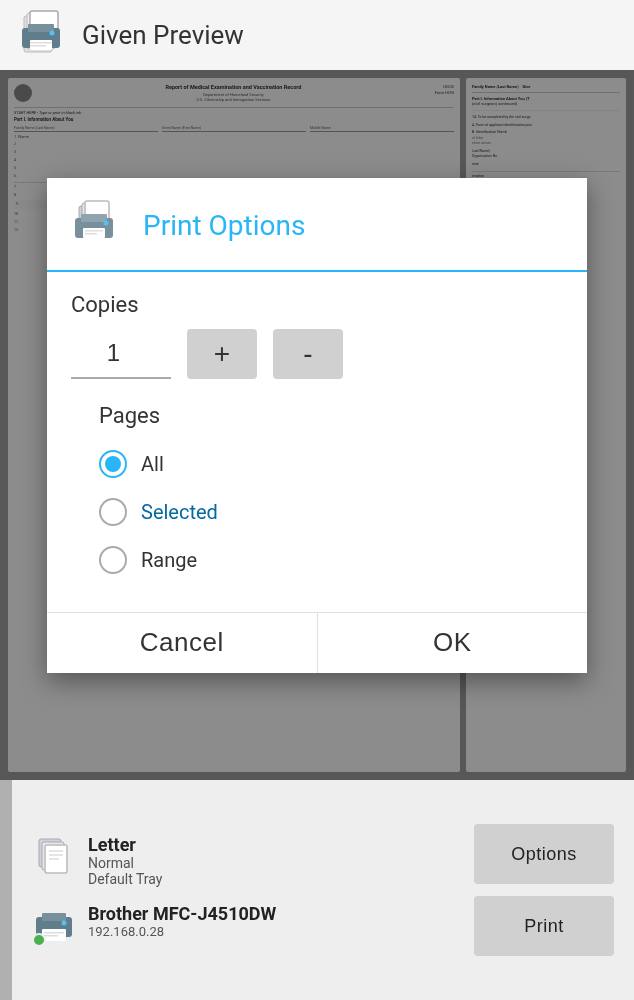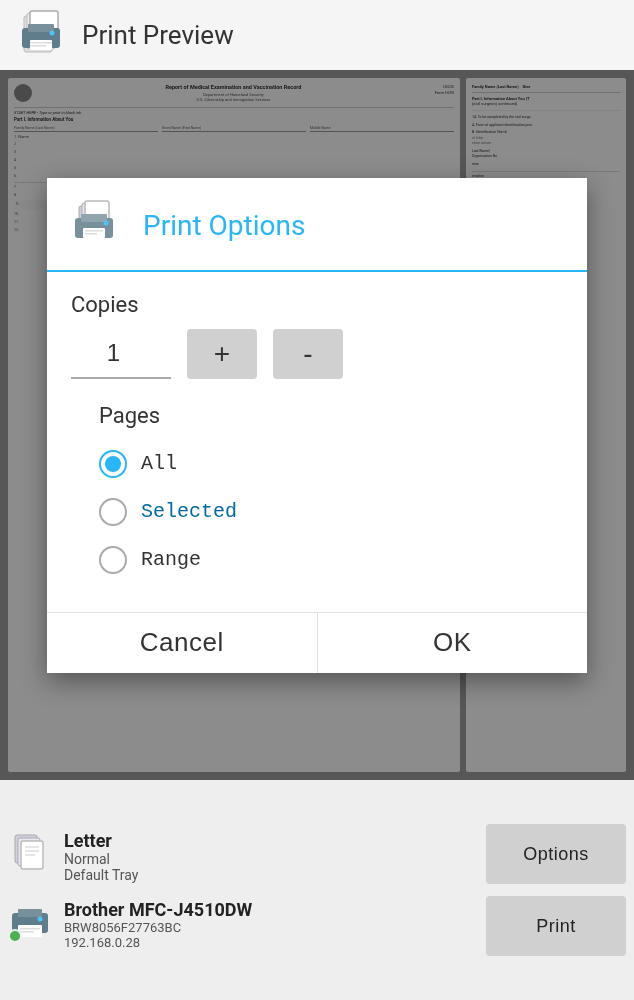--- a/index.html
+++ b/index.html
@@ -216,21 +216,20 @@
     .radio-circle.checked::after {
       content: '';
       width: 16px;
       height: 16px;
       border-radius: 50%;
       background: #29b6f6;
     }
     .radio-label {
       font-size: 20px;
       color: #333;
-      font-family: Liberation Mono, monospace;
     }
     .radio-label.disabled {
       color: #0369a1;
     }
     .range-input {
       border: none;
       border-bottom: 2px solid #aaa;
       font-size: 20px;
       color: #aaa;
       background: transparent;
@@ -256,27 +255,27 @@
     }
     .footer-btn-divider {
       width: 1px;
       background: #e0e0e0;
     }
 
     
     .bottom-area {
       position: absolute;
       bottom: 0;
-      left: 0;
+      left: 12px;
       right: 0;
       height: 220px;
       background: #eeeeee;
       display: flex;
       align-items: center;
-      padding: 16px 8px;
+      padding: 16px 20px;
       gap: 19px;
     }
     .printer-info {
       flex: 1;
     }
     .paper-info {
       display: flex;
       align-items: flex-start;
       gap: 12px;
       margin-bottom: 16px;
@@ -366,21 +365,21 @@
       <rect x="14" y="1" width="28" height="36" rx="2" fill="white" stroke="#aaa" stroke-width="1.5"></rect>
 
       <rect x="6" y="18" width="38" height="20" rx="3" fill="#607d8b"></rect>
       <rect x="12" y="14" width="26" height="8" rx="1" fill="#78909c"></rect>
       <rect x="14" y="30" width="22" height="10" rx="1" fill="white"></rect>
       <circle cx="36" cy="23" r="2.5" fill="#4fc3f7"></circle>
       <rect x="14" y="32" width="22" height="1.5" fill="#ddd"></rect>
       <rect x="14" y="35" width="16" height="1.5" fill="#ddd"></rect>
     </svg>
   </div>
-  <span class="app-header-title">Print Preview</span>
+  <span class="app-header-title">Given Preview</span>
 </div>
 
 <div class="document-bg">
 
   <div class="doc-page">
     <div class="doc-page-content">
       <div class="doc-header-bar">
         <div class="doc-seal"></div>
         <div class="doc-title-block">
           <div class="doc-title-main">Report of Medical Examination and Vaccination Record</div>
@@ -526,21 +525,20 @@
           <rect x="8" y="8" width="24" height="8" rx="1" fill="#78909c"></rect>
           <rect x="8" y="24" width="24" height="12" rx="1" fill="white"></rect>
           <circle cx="30" cy="18" r="2.5" fill="#4fc3f7"></circle>
           <rect x="10" y="27" width="20" height="1.5" fill="#ddd"></rect>
           <rect x="10" y="30" width="14" height="1.5" fill="#ddd"></rect>
         </svg>
         <div class="printer-status-dot"></div>
       </div>
       <div class="printer-details">
         <div class="printer-name">Brother MFC-J4510DW</div>
-        <div class="printer-sub">BRW8056F27763BC</div>
         <div class="printer-sub">192.168.0.28</div>
       </div>
     </div>
   </div>
 
   <div class="bottom-buttons">
     <button class="bottom-action-btn">Options</button>
     <button class="bottom-action-btn">Print</button>
   </div>
 </div>

